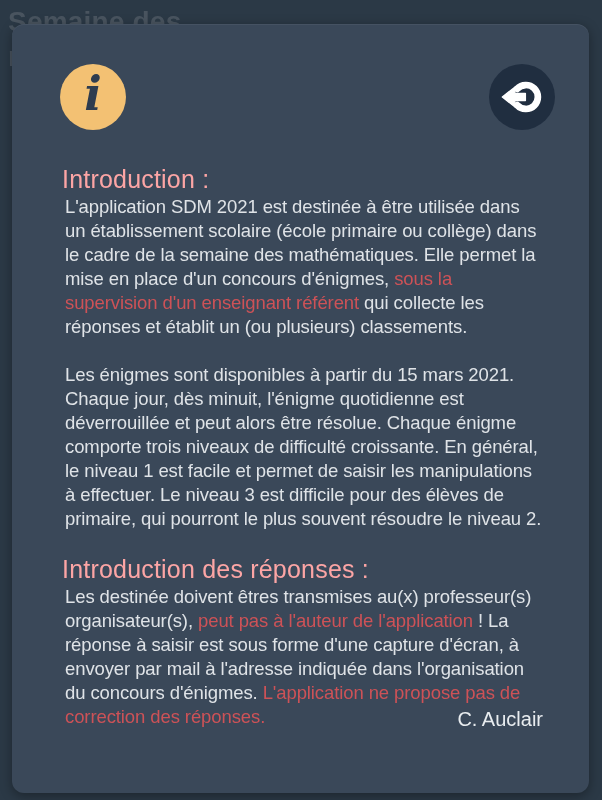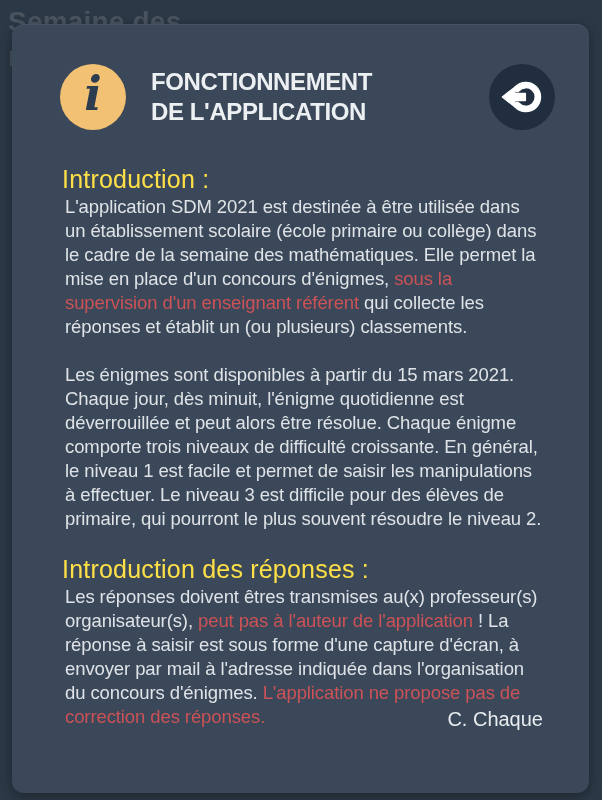--- a/index.html
+++ b/index.html
@@ -72,21 +72,21 @@
     display: flex; align-items: center; justify-content: center;
     cursor: pointer;
     flex: 0 0 auto;
     margin-right: -12px;
   }
   .back-btn svg { display: block; }
 
   .section { margin-top: 24px; }
   .section.first { margin-top: 35px; }
   .section h2 {
-    color: #fde047;
+    color: #fca5a5;
     font-size: 25px;
     line-height: 28px;
     font-weight: 400;
     letter-spacing: 0.2px;
   }
   .section p {
     margin-top: 2px;
     padding-left: 3px;
     color: #dfe3e7;
     font-size: 18.5px;
@@ -113,42 +113,38 @@
     <div>Semaine des</div>
     <div>mathématiques</div>
   </div>
 
   <div class="card">
 
     <div class="card-header">
       <div class="info-badge">
         <span class="glyph">i</span>
       </div>
-      <div class="dlg-title">
-        <div>FONCTIONNEMENT</div>
-        <div>DE L'APPLICATION</div>
-      </div>
       <button class="back-btn">
         <svg width="46" height="46" viewBox="0 0 48 48">
           <path d="M18.9 15.5 A12.5 12.5 0 1 1 18.9 32.5" fill="none" stroke="#ffffff" stroke-width="7" stroke-linecap="round"></path>
           <path d="M27.5 20.3 L16.5 20.3 L16.5 13.8 L3.5 24 L16.5 34.2 L16.5 27.7 L27.5 27.7 Z" fill="#ffffff" stroke="#ffffff" stroke-width="1.5" stroke-linejoin="round"></path>
         </svg>
       </button>
     </div>
 
     <div class="section first">
       <h2>Introduction :</h2>
       <p><span>L'application SDM 2021 est destinée à être utilisée dans un établissement scolaire (école primaire ou collège) dans le cadre de la semaine des mathématiques. Elle permet la mise en place d'un concours d'énigmes, </span><span class="red">sous la supervision d'un enseignant référent</span><span> qui collecte les réponses et établit un (ou plusieurs) classements.</span></p>
     </div>
 
     <div class="section">
       <p><span>Les énigmes sont disponibles à partir du 15 mars 2021. Chaque jour, dès minuit, l'énigme quotidienne est déverrouillée et peut alors être résolue. Chaque énigme comporte trois niveaux de difficulté croissante. En général, le niveau 1 est facile et permet de saisir les manipulations à effectuer. Le niveau 3 est difficile pour des élèves de primaire, qui pourront le plus souvent résoudre le niveau 2.</span></p>
     </div>
 
     <div class="section">
       <h2>Introduction des réponses :</h2>
-      <p><span>Les réponses doivent êtres transmises au(x) professeur(s) organisateur(s), </span><span class="red">peut pas à l'auteur de l'application</span><span> ! La réponse à saisir est sous forme d'une capture d'écran, à envoyer par mail à l'adresse indiquée dans l'organisation du concours d'énigmes. </span><span class="red">L'application ne propose pas de correction des réponses.</span></p>
+      <p><span>Les destinée doivent êtres transmises au(x) professeur(s) organisateur(s), </span><span class="red">peut pas à l'auteur de l'application</span><span> ! La réponse à saisir est sous forme d'une capture d'écran, à envoyer par mail à l'adresse indiquée dans l'organisation du concours d'énigmes. </span><span class="red">L'application ne propose pas de correction des réponses.</span></p>
     </div>
 
-    <div class="signature">C. Chaque</div>
+    <div class="signature">C. Auclair</div>
 
   </div>
 </div>
 
 </body></html>

